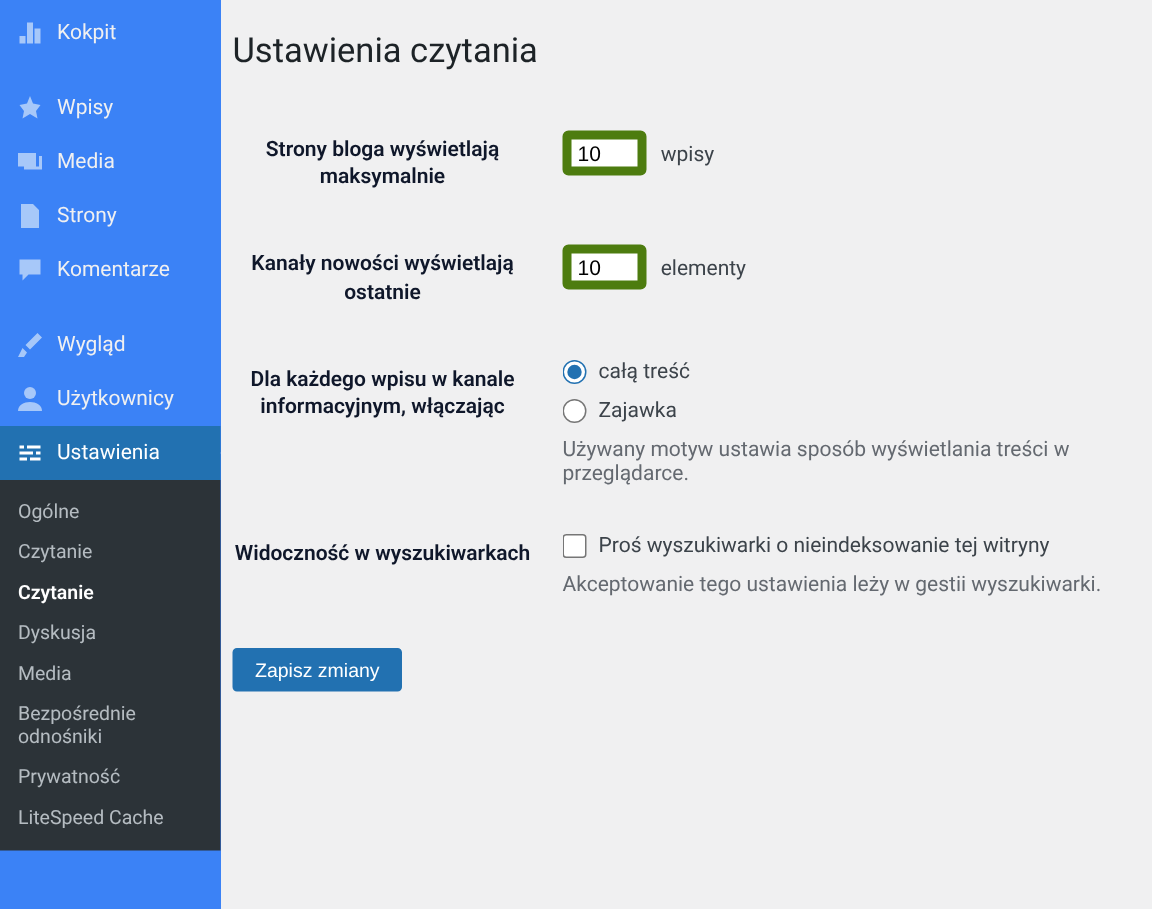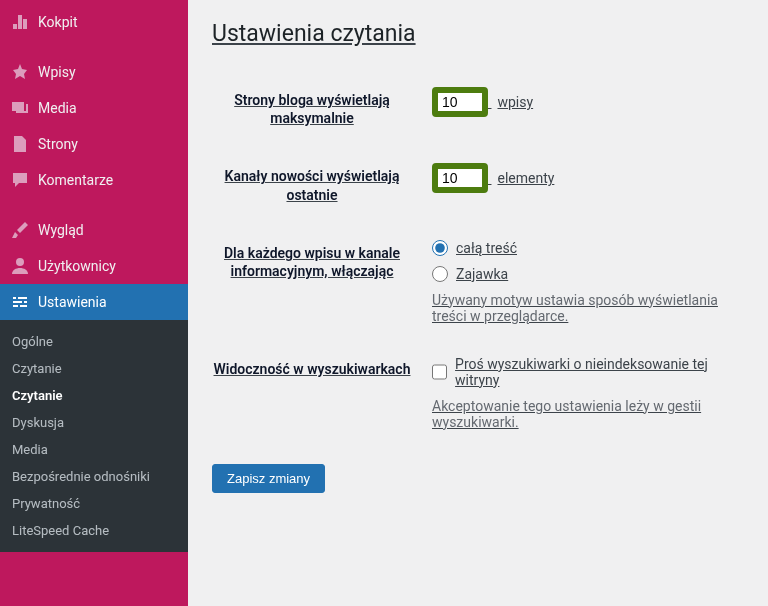--- a/index.html
+++ b/index.html
@@ -1,32 +1,32 @@
 <!DOCTYPE html>
 <html><head>
 <meta charset="utf-8">
 <style>
 * { margin: 0; padding: 0; box-sizing: border-box; }
 body { font-family: -apple-system, BlinkMacSystemFont, "Segoe UI", Roboto, sans-serif; font-size: 13px; color: #3c434a; background: #f0f0f1; width: 768px; height: 606px; overflow: hidden; display: flex; }
 
-.sidebar { width: 188px; background: #be185d; color: #f0f0f1; height: 100%; overflow-y: auto; flex-shrink: 0; }
+.sidebar { width: 147px; background: #3b82f6; color: #f0f0f1; height: 100%; overflow-y: auto; flex-shrink: 0; }
 .menu { list-style: none; padding-top: 4px; }
 .menu-item { display: flex; align-items: center; padding: 8px 8px 8px 10px; color: #f0f0f1; font-size: 14px; cursor: pointer; position: relative; }
 .menu-item.sep { margin-top: 14px; }
 .menu-item.active { background: #2271b1; color: #fff; }
 .menu-item.active::after { content: ""; position: absolute; right: -8px; top: 50%; margin-top: -8px; border: 8px solid transparent; border-right-color: #f0f0f1; }
 .menu-icon { width: 20px; height: 20px; display: inline-flex; align-items: center; justify-content: center; margin-right: 8px; color: rgba(240,246,252,.6); }
 .menu-item.active .menu-icon { color: #fff; }
 .badge { background: #d63638; color: #fff; border-radius: 10px; min-width: 18px; height: 18px; font-size: 11px; display: inline-flex; align-items: center; justify-content: center; margin-left: 6px; padding: 0 5px; }
 
 .submenu { list-style: none; background: #2c3338; padding: 8px 0; }
 .submenu-item { padding: 6px 12px; font-size: 13px; color: rgba(240,246,252,.7); cursor: pointer; }
 .submenu-item.current { color: #fff; font-weight: 600; }
 
-.content { flex: 1; padding: 12px 20px 20px 24px; overflow-y: auto; text-decoration: underline; }
+.content { flex: 1; padding: 12px 20px 20px 8px; overflow-y: auto; }
 h1 { font-size: 23px; font-weight: 400; color: #1d2327; margin: 8px 0 24px 0; }
 
 .form-table { width: 100%; border-collapse: collapse; }
 .form-table th { text-align: center; vertical-align: top; font-weight: 600; color: #0f172a; width: 210px; padding: 20px 10px 20px 0; font-size: 14px; line-height: 1.3; }
 .form-table td { padding: 16px 10px; vertical-align: top; font-size: 14px; color: #3c434a; }
 .num-input { width: 56px; border: 6px solid #4d7c0f; border-radius: 4px; padding: 0 4px; height: 30px; font-size: 14px; background: #fff; }
 .suffix { margin-left: 6px; }
 .radio-row, .check-row { display: flex; align-items: center; margin-bottom: 10px; }
 .radio-row input, .check-row input { margin-right: 8px; width: 16px; height: 16px; accent-color: #2271b1; }
 .desc { color: #646970; font-size: 14px; margin-top: 4px; }

